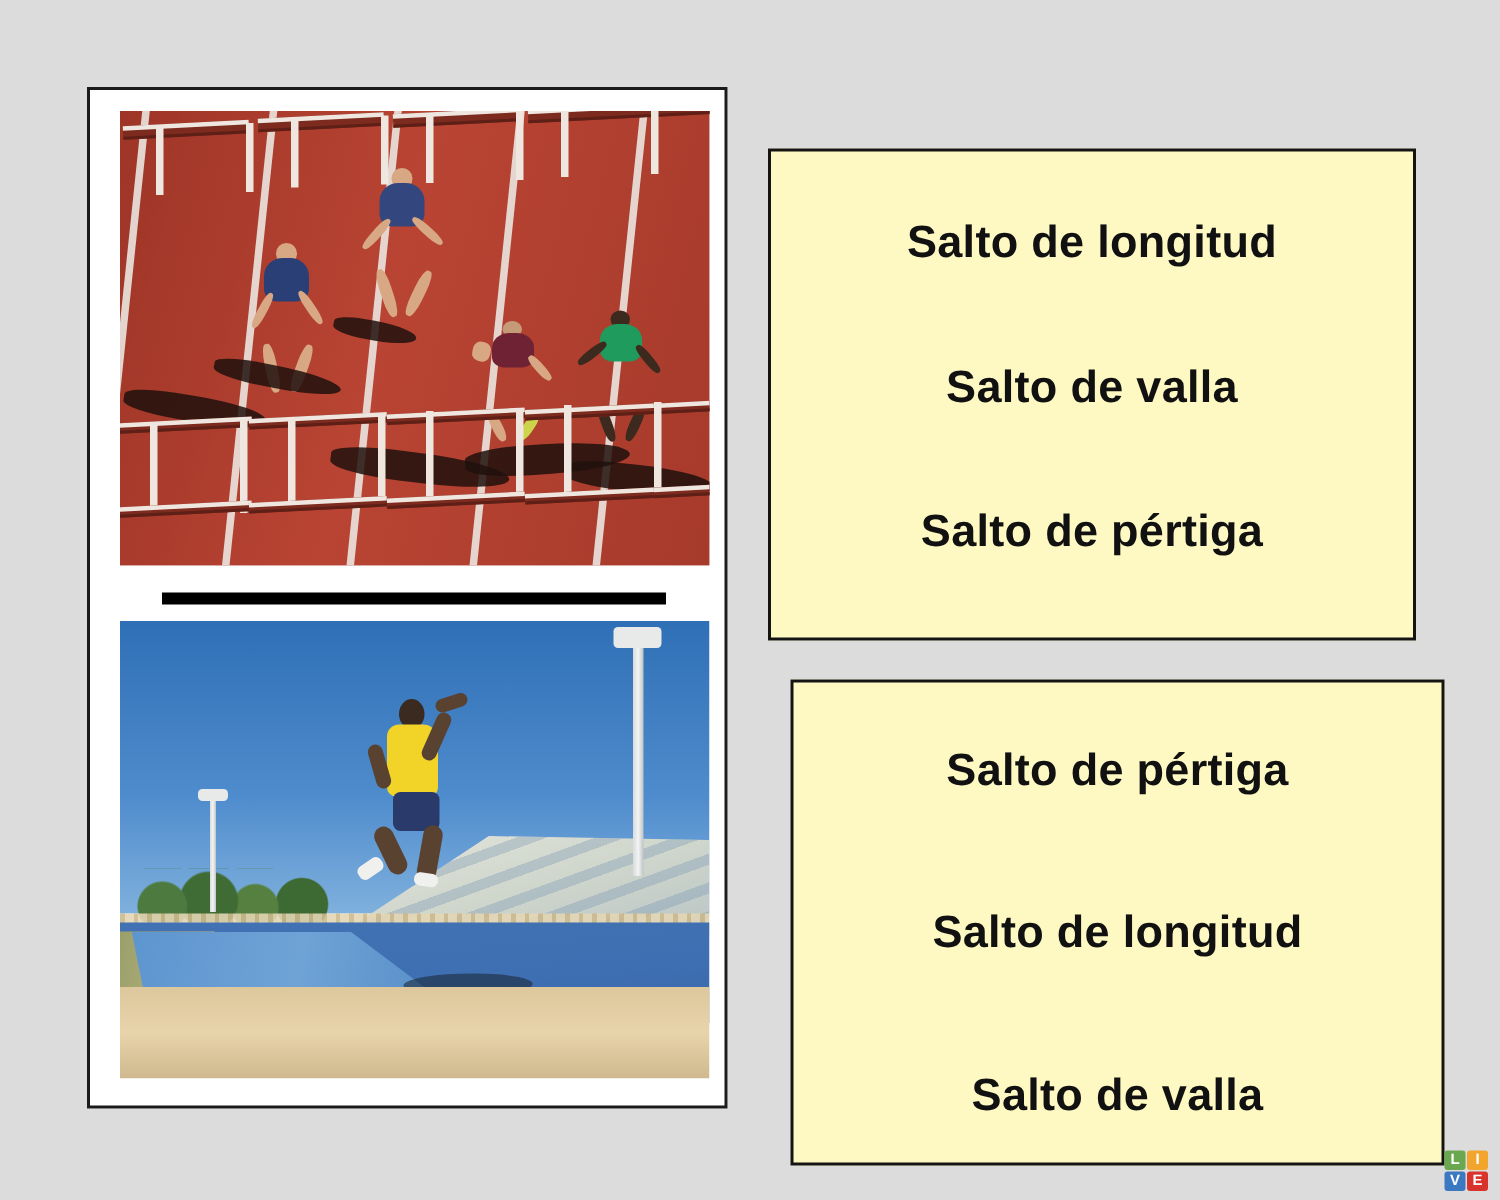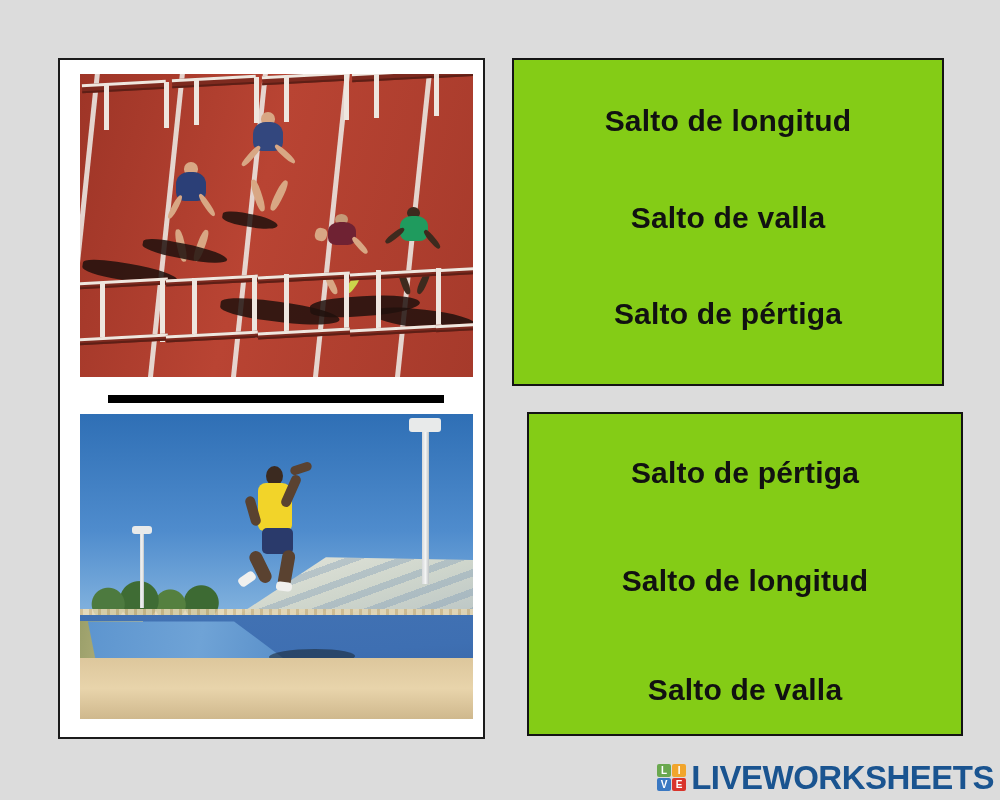--- a/index.html
+++ b/index.html
@@ -139,24 +139,25 @@
   .jp-head { position: absolute; width: 17px; height: 20px; border-radius: 50%; background: #3b2a20; left: 26px; top: 0; }
   .jp-shirt { position: absolute; left: 18px; top: 17px; width: 34px; height: 48px; background: #f2d429; border-radius: 8px 10px 6px 6px; }
   .jp-short { position: absolute; left: 22px; top: 62px; width: 31px; height: 26px; background: #2a3a6b; border-radius: 5px; }
   .jp-arm   { position: absolute; background: #5a4230; border-radius: 6px; }
   .jp-leg   { position: absolute; background: #5a4230; border-radius: 7px; }
   .jp-shoe  { position: absolute; background: #f0f0ee; border-radius: 4px; }
 
   
   .ans-box {
     position: absolute;
-    background: #84cc16;
+    background: #fef9c3;
     border: 2px solid #141414;
     display: flex;
     flex-direction: column;
+    margin-top: 41px;
   }
   .ans-box-1 { left: 512px; top: 58px;  width: 432px; height: 328px; padding: 44px 0 30px 0; }
   .ans-box-2 { left: 527px; top: 412px; width: 436px; height: 324px; padding: 42px 0 30px 0; }
   .ans-line {
     text-align: center;
     font-weight: bold;
     color: #111111;
     font-family: "Liberation Sans", sans-serif;
     letter-spacing: .2px;
     white-space: nowrap;
@@ -347,16 +348,15 @@
     <div class="ans-line">Salto de valla</div>
   </div>
 
   <div class="logo">
     <div class="logo-mark">
       <div class="logo-cell" style="background: rgb(106, 168, 79);">L</div>
       <div class="logo-cell" style="background: rgb(241, 165, 44);">I</div>
       <div class="logo-cell" style="background: rgb(58, 120, 194);">V</div>
       <div class="logo-cell" style="background: rgb(217, 52, 43);">E</div>
     </div>
-    <div class="logo-text" style="color: rgb(26, 84, 144);">LIVEWORKSHEETS</div>
   </div>
 
 </div>
 
 </body></html>

